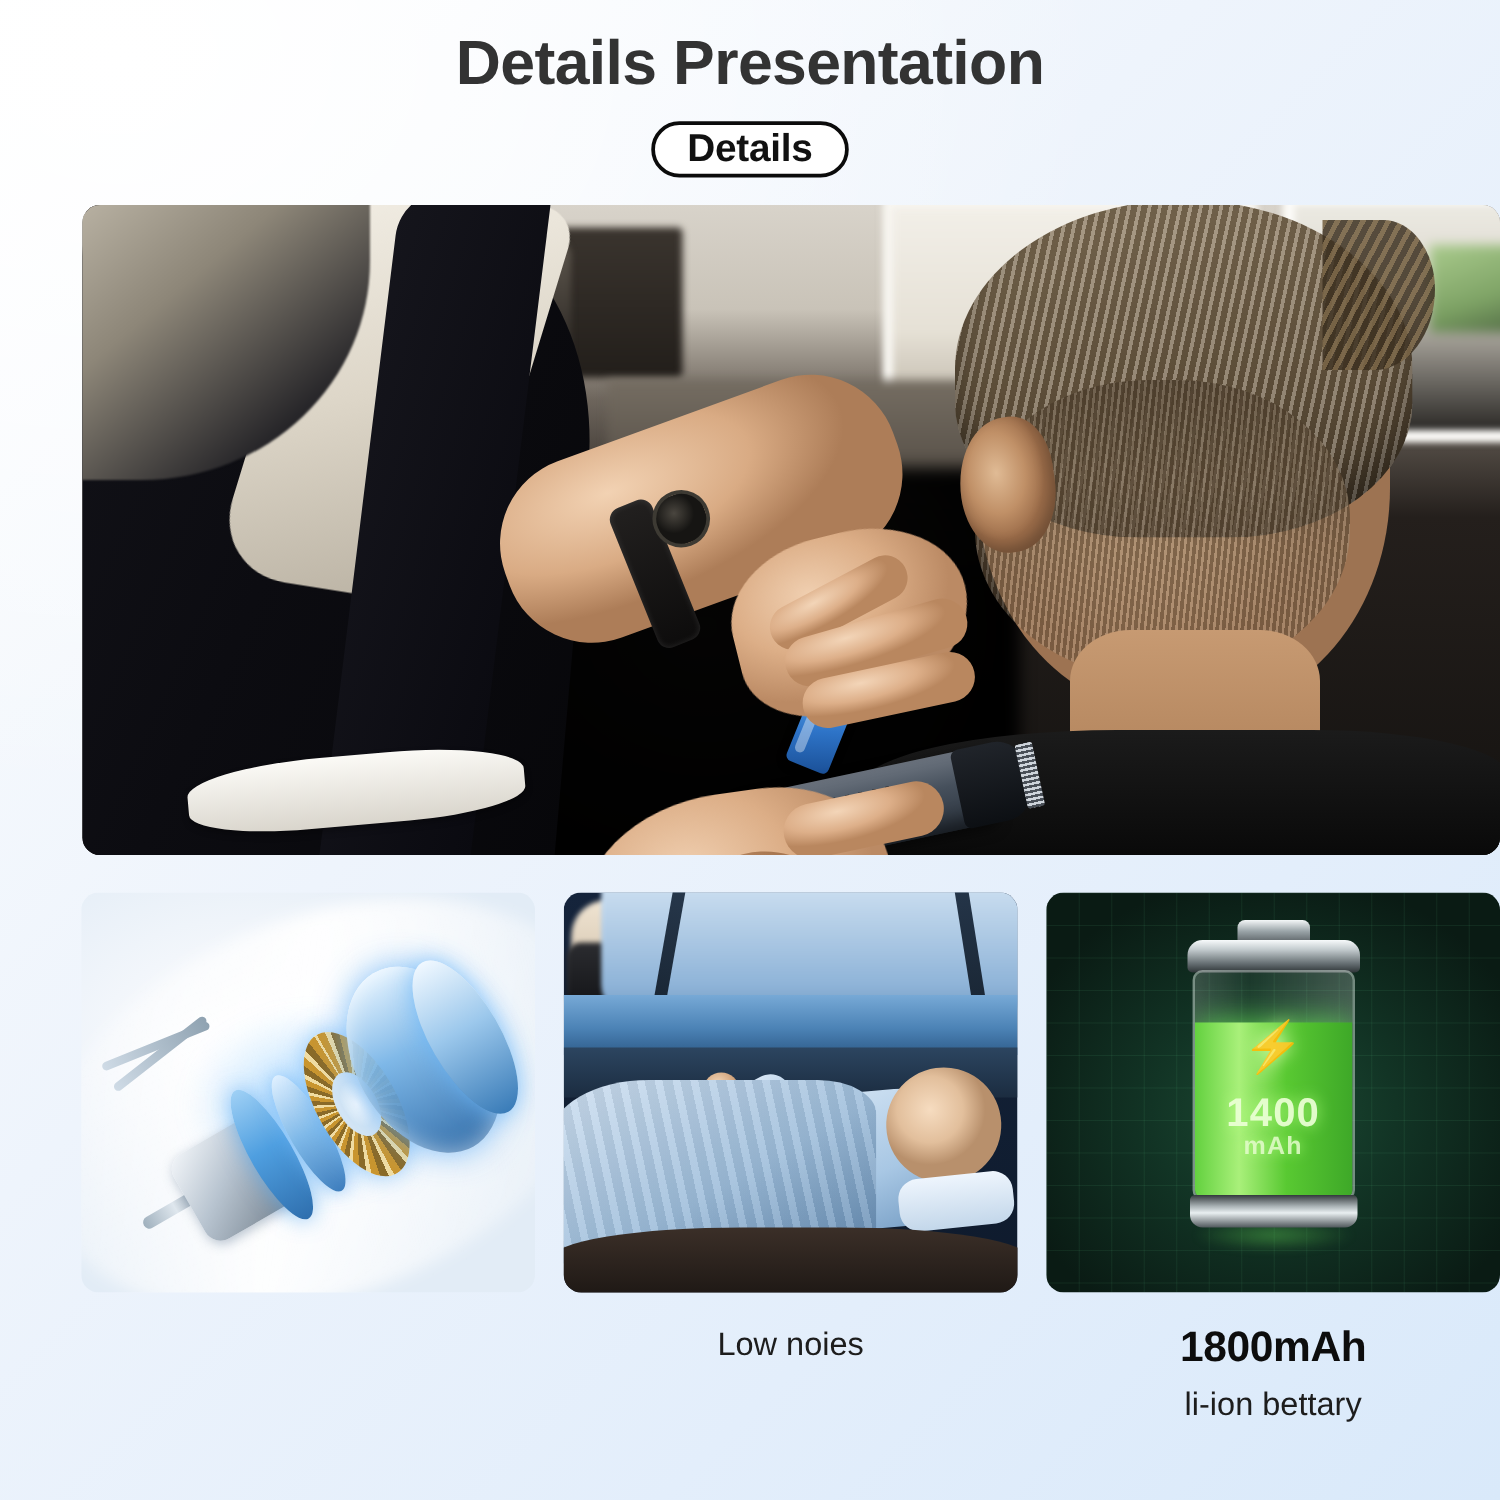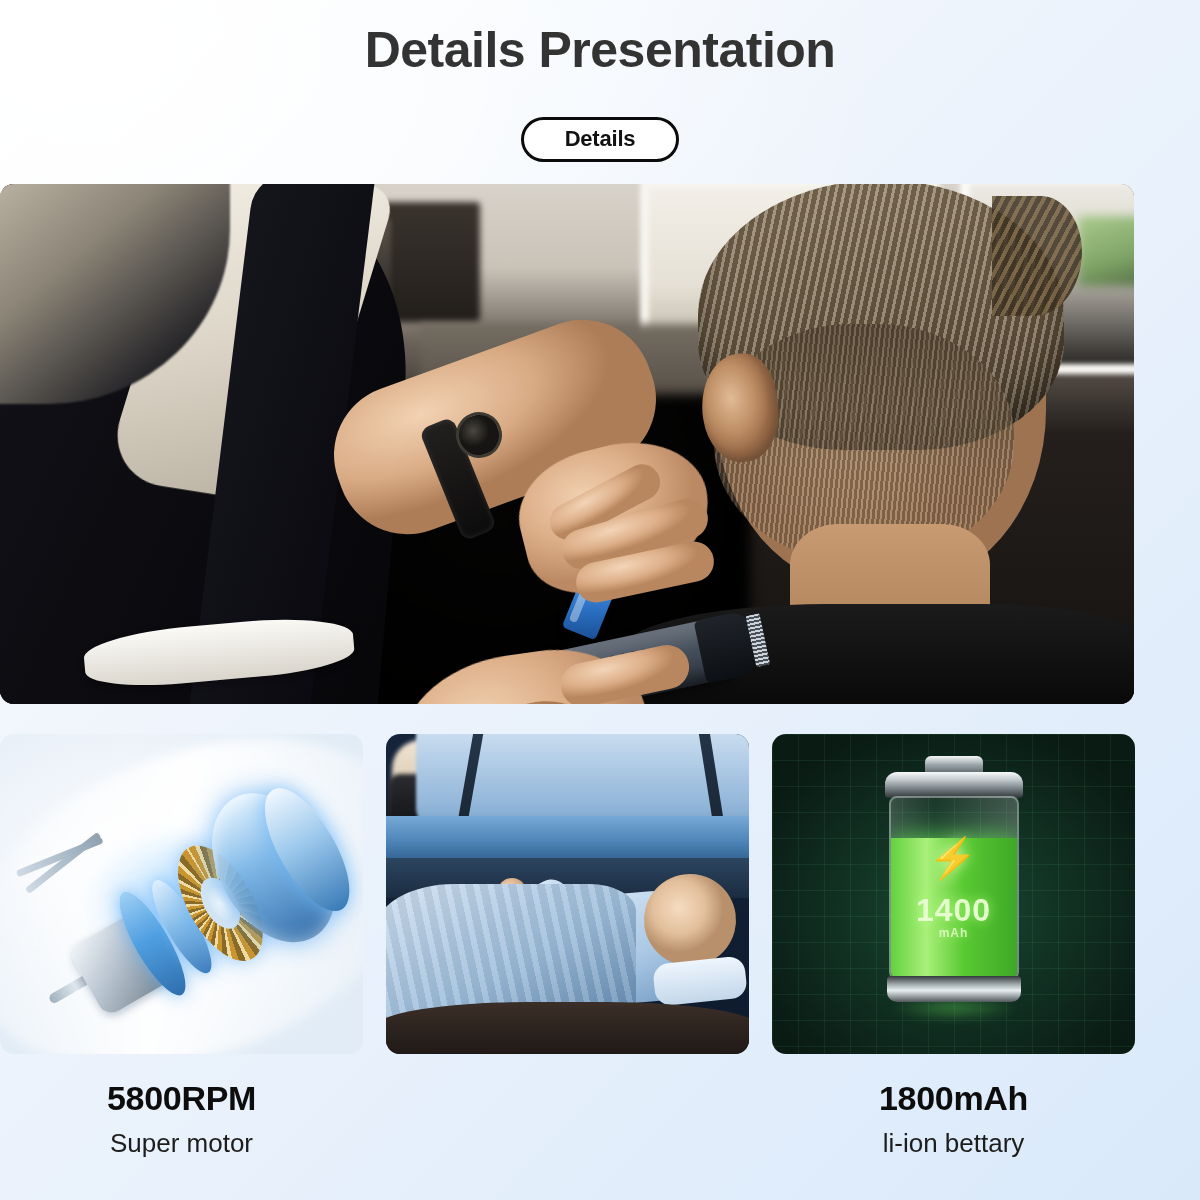--- a/index.html
+++ b/index.html
@@ -17,21 +17,21 @@
       linear-gradient(135deg, #fdfefe 0%, #eef4fc 40%, #e3eefb 72%, #d9e9fa 100%);
     position: relative;
   }
 
   .page {
     width: 1200px;
     height: 1168px;
     position: relative;
     display: flex;
     flex-direction: column;
-    align-items: flex-start;
+    align-items: flex-end;
   }
 
   
   .header {
     width: 100%;
     padding-top: 22px;
     display: flex;
     flex-direction: column;
     align-items: center;
   }
@@ -52,25 +52,24 @@
   .badge {
     display: inline-flex;
     align-items: center;
     justify-content: center;
     min-width: 158px;
     height: 45px;
     padding: 0 26px;
     border: 3px solid #0b0b0b;
     border-radius: 999px;
     background: #ffffff;
-    font-size: 22px;
+    font-size: 31px;
     font-weight: bold;
     color: #111111;
     letter-spacing: -0.2px;
-    margin-top: 20px;
   }
 
   
   .hero {
     position: relative;
     width: 1134px;
     height: 520px;
     margin-top: 22px;
     border-radius: 14px;
     overflow: hidden;
@@ -525,21 +524,21 @@
   }
   .batt-val {
     position: absolute; left: 0; right: 0; top: 52%;
     text-align: center; font-size: 32px; font-weight: bold;
     color: rgba(236,255,214,.92);
     text-shadow: 0 0 12px rgba(180,255,130,.85);
     letter-spacing: 1px;
   }
   .batt-unit {
     position: absolute; left: 0; right: 0; top: 71%;
-    text-align: center; font-size: 12px; font-weight: bold;
+    text-align: center; font-size: 20px; font-weight: bold;
     color: rgba(228,252,205,.85);
     text-shadow: 0 0 10px rgba(180,255,130,.8);
     letter-spacing: 1px;
   }
   .batt-foot {
     position: absolute; left: 2px; bottom: 0; width: 134px; height: 26px;
     background: linear-gradient(180deg,#33393c 0%, #aab3b6 35%, #e9eff1 55%, #50585c 100%);
     border-radius: 4px 4px 10px 10px;
   }
   .batt-reflect {
@@ -643,24 +642,20 @@
           <div class="mpart m-shaft"></div>
           <div class="mpart m-rotor-hub"></div>
           <div class="mpart m-disc-1"></div>
           <div class="mpart m-disc-2"></div>
           <div class="mpart m-stator"></div>
           <div class="mpart m-housing"></div>
           <div class="mpart m-end-cap"></div>
           <div class="m-bolt-1"></div>
           <div class="m-bolt-2"></div>
         </div>
-      </div>
-      <div class="card-caption">
-        <div class="spec-value">5800RPM</div>
-        <div class="spec-label">Super motor</div>
       </div>
     </div>
 
     <div class="card">
       <div class="card-image">
         <div class="baby-bg"></div>
         <div class="lamp"></div>
         <div class="lamp-base"></div>
         <div class="crib-canopy"></div>
         <div class="canopy-rod-l"></div>
@@ -670,20 +665,21 @@
         <div class="mattress"></div>
         <div class="baby-body"></div>
         <div class="baby-head"></div>
         <div class="baby-pillow"></div>
         <div class="baby-arm"></div>
         <div class="baby-hand"></div>
         <div class="blanket"></div>
         <div class="crib-front"></div>
       </div>
       <div class="card-caption">
+        <div class="spec-label">Low noies</div>
       </div>
     </div>
 
     <div class="card">
       <div class="card-image">
         <div class="batt-bg"></div>
         <div class="batt-grid"></div>
         <div class="batt-reflect"></div>
         <div class="batt-wrap">
           <div class="batt-nub"></div>

